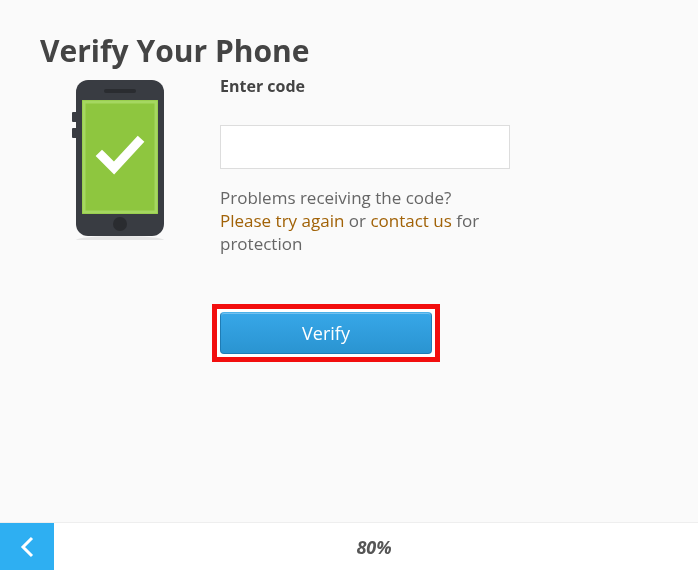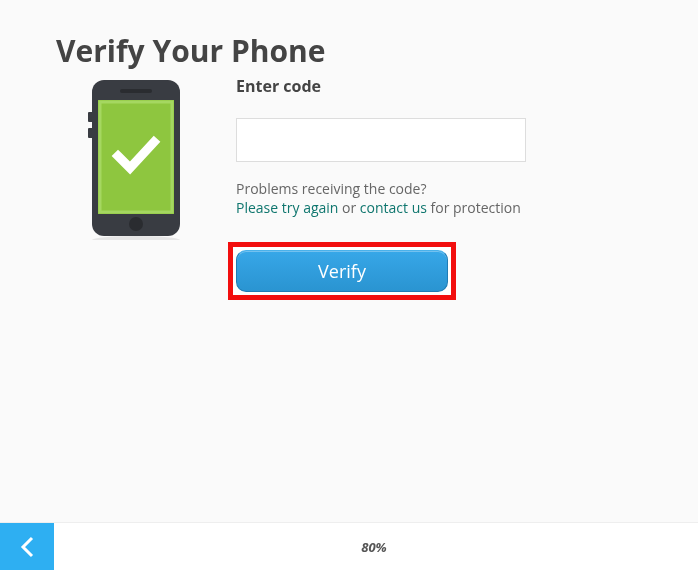--- a/index.html
+++ b/index.html
@@ -9,21 +9,21 @@
       font-family: "Open Sans", "Segoe UI", Arial, sans-serif;
     }
     body {
       width: 698px;
       height: 570px;
       background: #fafafa;
       position: relative;
       overflow: hidden;
     }
     .content {
-      padding: 30px 40px 0 56px;
+      padding: 30px 40px 0 40px;
     }
     .title {
       font-size: 30px;
       font-weight: 700;
       color: #444;
       margin-bottom: 4px;
     }
     .subtitle {
       font-size: 15px;
       color: #666;
@@ -41,59 +41,59 @@
       padding-top: 5px;
     }
     .form-area {
       flex: 1;
       max-width: 310px;
     }
     .form-label {
       font-size: 16px;
       font-weight: 700;
       color: #444;
-      margin-bottom: 21px;
+      margin-bottom: 28px;
     }
     .code-input {
       width: 290px;
       height: 44px;
       border: 1px solid #ddd;
       background: #fff;
       padding: 0 10px;
       font-size: 14px;
       margin-bottom: 18px;
     }
     .help-text {
-      font-size: 14px;
+      font-size: 17px;
       color: #666;
       line-height: 1.35;
-      margin-bottom: 24px;
+      margin-bottom: 48px;
     }
     .help-text a {
-      color: #0f766e;
+      color: #a16207;
       text-decoration: none;
       cursor: pointer;
     }
     .btn-highlight {
       display: inline-block;
       border: 5px solid #F20E0E;
       padding: 3px;
       background: #fff;
       margin-left: -8px;
     }
     .verify-btn {
       width: 212px;
       height: 42px;
       background: linear-gradient(#37A7E8, #2a94d1);
       border: 1px solid #1f7cb5;
       border-top-color: #4ab1ea;
       color: #fff;
       font-size: 18px;
       font-weight: 400;
-      border-radius: 10px;
+      border-radius: 4px;
       cursor: pointer;
       box-shadow: inset 0 1px 0 rgba(255,255,255,0.3);
     }
 
     .footer {
       position: absolute;
       bottom: 0;
       left: 0;
       width: 698px;
       height: 48px;
@@ -109,21 +109,21 @@
       display: flex;
       align-items: center;
       justify-content: center;
       cursor: pointer;
     }
     .footer-text {
       flex: 1;
       display: flex;
       align-items: center;
       justify-content: center;
-      font-size: 13px;
+      font-size: 18px;
       color: #999;
       font-style: italic;
     }
     .footer-text .pct {
       font-weight: 700;
       color: #555;
       font-style: italic;
       margin-right: 4px;
     }
   </style>

